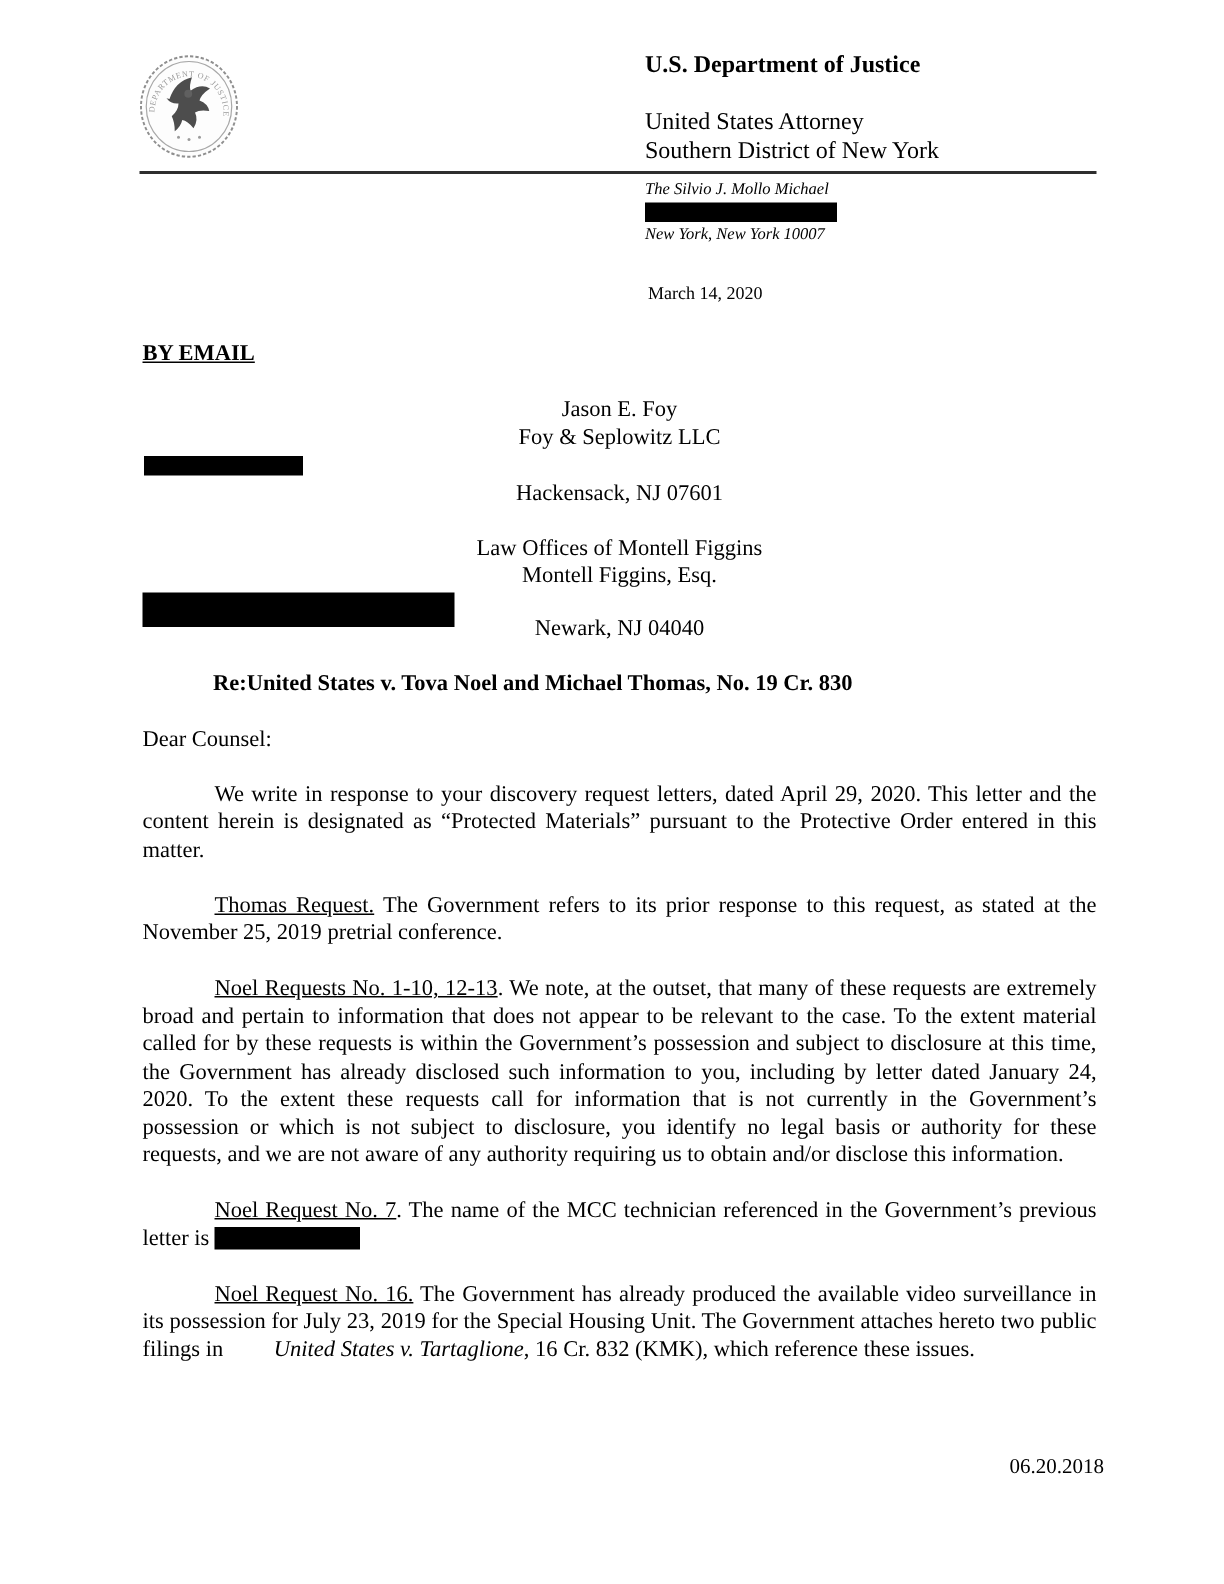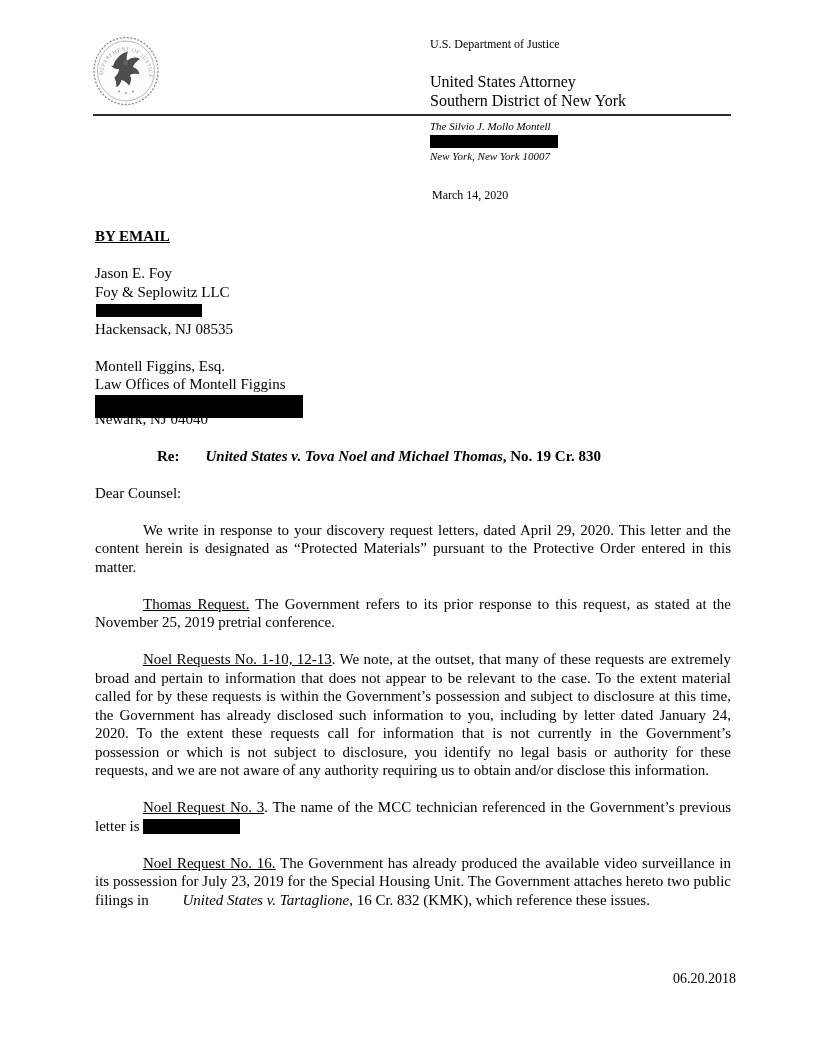--- a/index.html
+++ b/index.html
@@ -3,35 +3,35 @@
 <meta charset="utf-8">
 <style>
   html,body{margin:0;padding:0;background:#e8e8e8;}
   .page{
     position:relative;width:816px;height:1056px;margin:0 auto;background:#ffffff;
     font-family:"Liberation Serif", serif;color:#000;overflow:hidden;
   }
   
   .seal{position:absolute;left:92px;top:36px;width:68px;height:70px;}
   .lh-right{position:absolute;left:430px;top:35px;width:300px;}
-  .agency{font-weight:normal;font-size:12px;line-height:18px;}
+  .agency{font-weight:bold;font-size:16px;line-height:18px;}
   .office{font-size:16px;line-height:19px;margin-top:19px;}
   .rule{position:absolute;left:93px;top:114px;width:638px;height:2px;background:#2e2e2e;}
   .lh-small{position:absolute;left:430px;top:120px;font-style:italic;font-size:11px;line-height:13px;}
   .lh-redaction{width:128px;height:13px;background:#000;margin:2px 0 2px 0;}
   .date{position:absolute;left:432px;top:188px;font-size:12px;}
   
   .letter-body{position:absolute;left:95px;top:227px;width:636px;font-size:15px;line-height:18.5px;}
   .by-email{font-weight:bold;text-decoration:underline;margin:0 0 18.5px 0;}
-  .addr{margin:0 0 18.5px 0;}
+  .addr{margin:0 0 18.5px 0;text-align:center;}
   .addr-redaction-1{width:106px;height:13px;background:#000;margin:3px 0 2.5px 1px;}
   .addr-redaction-2{position:relative;z-index:2;width:208px;height:23px;background:#000;margin:1px 0 -8px 0;}
   .re-line{margin:0 0 18.5px 0;font-weight:bold;}
-  .re-label{margin-left:62px;}
-  .re-case{margin-left:26px;font-style:italic;}
+  .re-label{margin-left:47px;}
+  .re-case{}
   .salutation{margin:0 0 18.5px 0;}
   .para{margin:0 0 18.5px 0;text-align:justify;text-indent:48px;}
   .u{text-decoration:underline;}
   .i{font-style:italic;margin-left:30px;}
   .inline-redaction{display:inline-block;width:97px;height:15px;background:#000;vertical-align:-3px;}
   .footer{position:absolute;right:80px;top:971px;font-size:14px;}
 </style>
 </head>
 <body>
 
@@ -60,58 +60,58 @@
     <div class="agency">U.S. Department of Justice</div>
     <div class="office">
       <div>United States Attorney</div>
       <div>Southern District of New York</div>
     </div>
   </div>
 
   <div class="rule"></div>
 
   <div class="lh-small">
-    <div>The Silvio J. Mollo Montell</div>
+    <div>The Silvio J. Mollo Michael</div>
     <div class="lh-redaction"></div>
     <div>New York, New York 10007</div>
   </div>
 
   <div class="date">March 14, 2020</div>
 
   <div class="letter-body">
 
     <div class="by-email">BY EMAIL</div>
 
     <div class="addr">
       <div>Jason E. Foy</div>
       <div>Foy &amp; Seplowitz LLC</div>
       <div class="addr-redaction-1"></div>
-      <div>Hackensack, NJ 08535</div>
+      <div>Hackensack, NJ 07601</div>
     </div>
 
     <div class="addr">
+      <div>Law Offices of Montell Figgins</div>
       <div>Montell Figgins, Esq.</div>
-      <div>Law Offices of Montell Figgins</div>
       <div class="addr-redaction-2"></div>
       <div>Newark, NJ 04040</div>
     </div>
 
     <div class="re-line">
       <span class="re-label">Re:</span><span class="re-case">United States v. Tova Noel and Michael Thomas</span><span>, No. 19 Cr. 830</span>
     </div>
 
     <div class="salutation">Dear Counsel:</div>
 
     <p class="para">We write in response to your discovery request letters, dated April 29, 2020.  This letter and the content herein is designated as “Protected Materials” pursuant to the Protective Order entered in this matter.</p>
 
     <p class="para"><span class="u">Thomas Request.</span><span>  The Government refers to its prior response to this request, as stated at the November 25, 2019 pretrial conference.</span></p>
 
     <p class="para"><span class="u">Noel Requests No. 1-10, 12-13</span><span>.  We note, at the outset, that many of these requests are extremely broad and pertain to information that does not appear to be relevant to the case.  To the extent material called for by these requests is within the Government’s possession and subject to disclosure at this time, the Government has already disclosed such information to you, including by letter dated January 24, 2020.  To the extent these requests call for information that is not currently in the Government’s possession or which is not subject to disclosure, you identify no legal basis or authority for these requests, and we are not aware of any authority requiring us to obtain and/or disclose this information.</span></p>
 
-    <p class="para"><span class="u">Noel Request No. 3</span><span>. The name of the MCC technician referenced in the Government’s previous letter is </span><span class="inline-redaction"></span></p>
+    <p class="para"><span class="u">Noel Request No. 7</span><span>. The name of the MCC technician referenced in the Government’s previous letter is </span><span class="inline-redaction"></span></p>
 
     <p class="para"><span class="u">Noel Request No. 16.</span><span>  The Government has already produced the available video surveillance in its possession for July 23, 2019 for the Special Housing Unit.  The Government attaches hereto two public filings in </span><span class="i">United States v. Tartaglione</span><span>, 16 Cr. 832 (KMK), which reference these issues.</span></p>
 
   </div>
 
   <div class="footer">06.20.2018</div>
 
 </div>
 
 </body></html>

